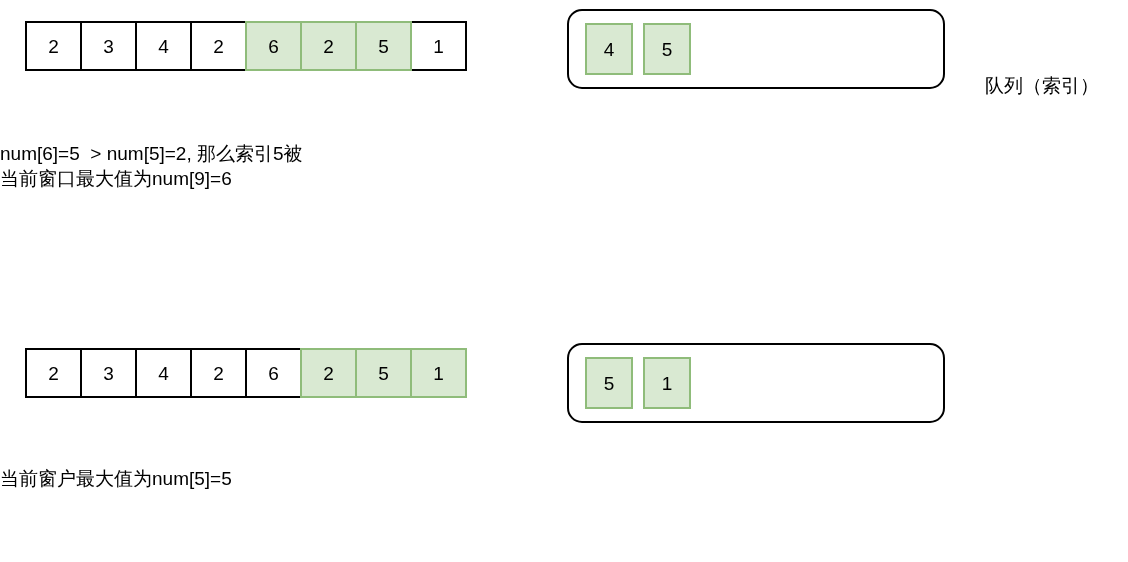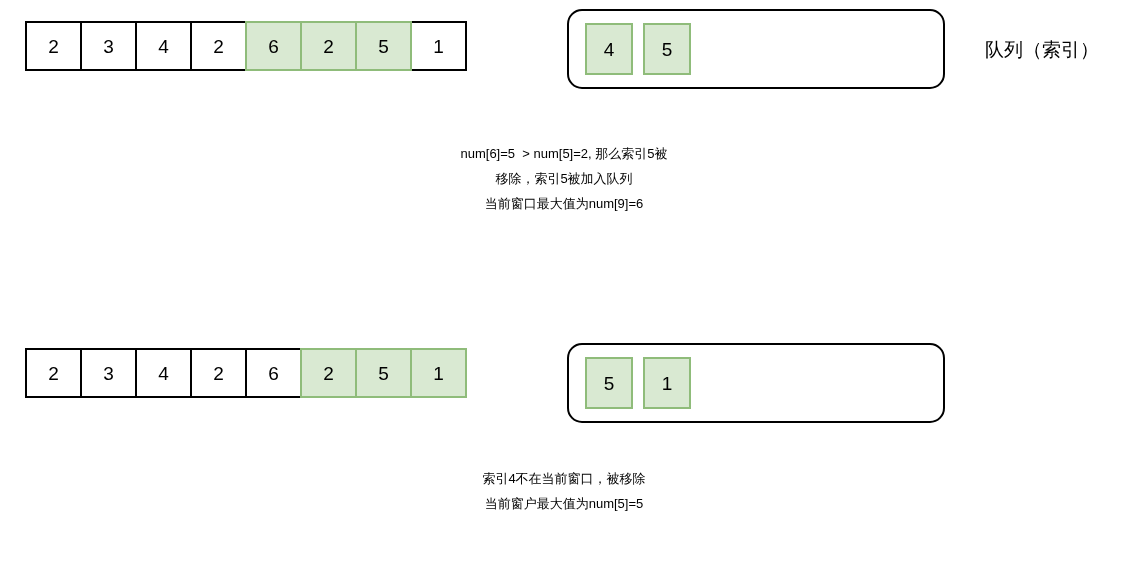--- a/index.html
+++ b/index.html
@@ -69,27 +69,28 @@
     background: #d9e9d2;
     border: 2px solid #8fbc7a;
   }
 
   
   .queue-label {
     position: absolute;
     font-size: 19px;
     line-height: 1;
     white-space: nowrap;
+    margin-top: 36px;
   }
   .caption {
     position: absolute;
     width: 100%;
     left: 0;
-    text-align: center;
-    font-size: 13px;
+    text-align: left;
+    font-size: 19px;
     line-height: 25px;
     white-space: pre;
   }
   .caption .line { display: block; }
 </style>
 </head>
 <body>
 
 <div class="stage">
 
@@ -104,33 +105,33 @@
       <div class="cell">1</div>
     </div>
 
   <div class="queue-box" id="queue-1" style="left:567px; top:9px; width:378px; height:80px;">
       <div class="qcell">4</div>
       <div class="qcell">5</div>
     </div>
 
   <div class="queue-label" style="left:985px; top:40px;">队列（索引）</div>
 
-  <div class="caption" id="caption-1" style="top:141px;"><span class="line">num[6]=5  &gt; num[5]=2, 那么索引5被</span><span class="line">移除，索引5被加入队列</span><span class="line">当前窗口最大值为num[9]=6</span></div>
+  <div class="caption" id="caption-1" style="top:141px;"><span class="line">num[6]=5  &gt; num[5]=2, 那么索引5被</span><span class="line">当前窗口最大值为num[9]=6</span></div>
 
   <div class="array" id="array-2" style="left:25px; top:348px;">
       <div class="cell">2</div>
       <div class="cell">3</div>
       <div class="cell">4</div>
       <div class="cell">2</div>
       <div class="cell">6</div>
       <div class="cell hl">2</div>
       <div class="cell hl">5</div>
       <div class="cell hl">1</div>
     </div>
 
   <div class="queue-box" id="queue-2" style="left:567px; top:343px; width:378px; height:80px;">
       <div class="qcell">5</div>
       <div class="qcell">1</div>
     </div>
 
-  <div class="caption" id="caption-2" style="top:466px;"><span class="line">索引4不在当前窗口，被移除</span><span class="line">当前窗户最大值为num[5]=5</span></div>
+  <div class="caption" id="caption-2" style="top:466px;"><span class="line">当前窗户最大值为num[5]=5</span></div>
 
 </div>
 
 </body></html>

